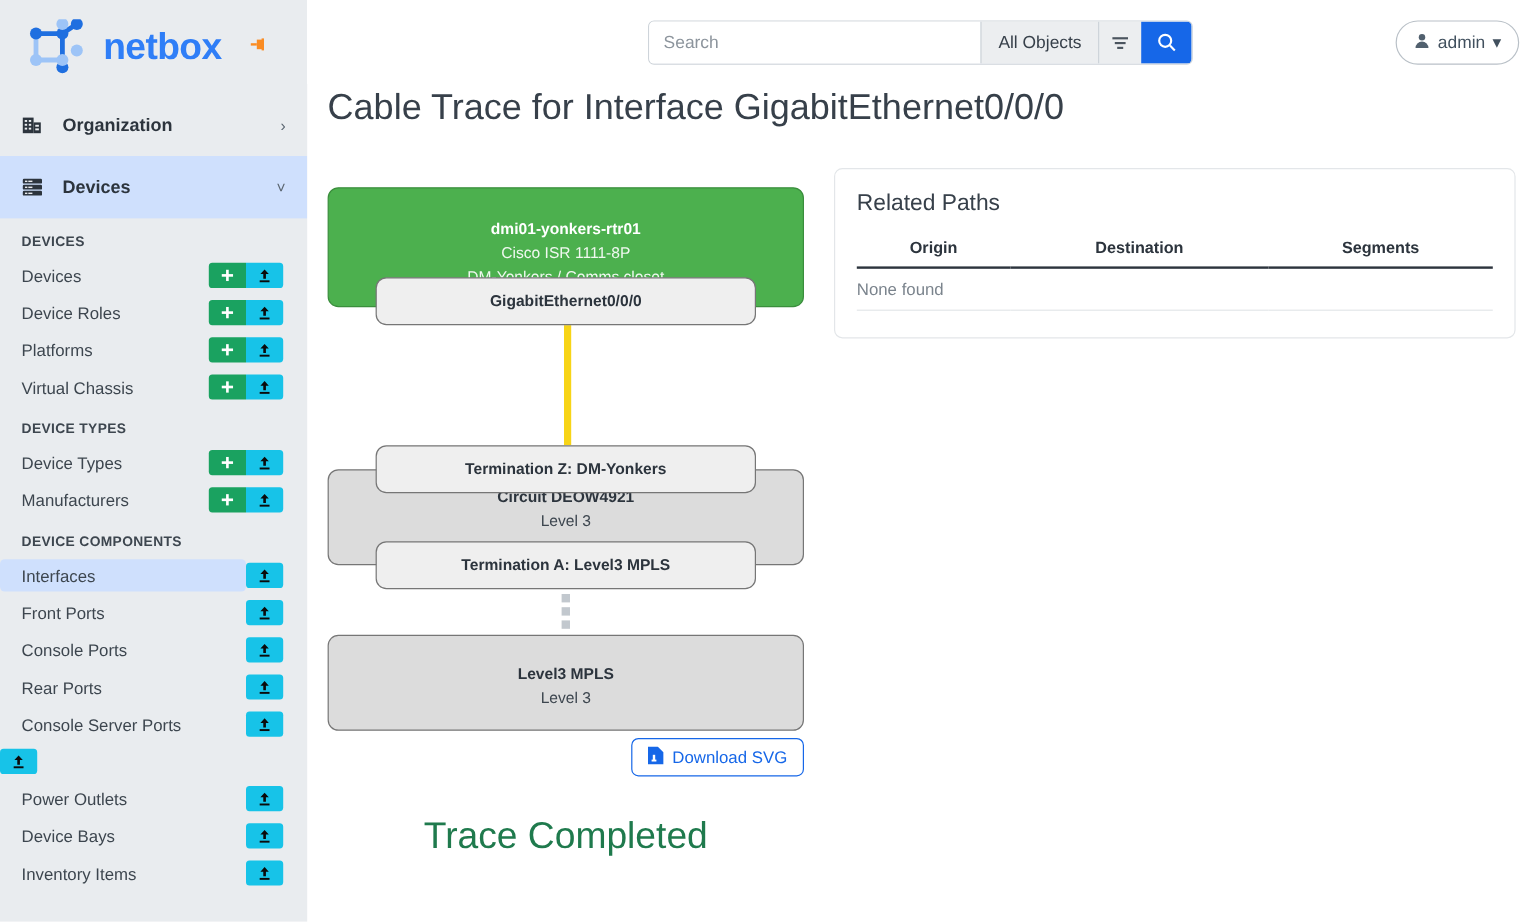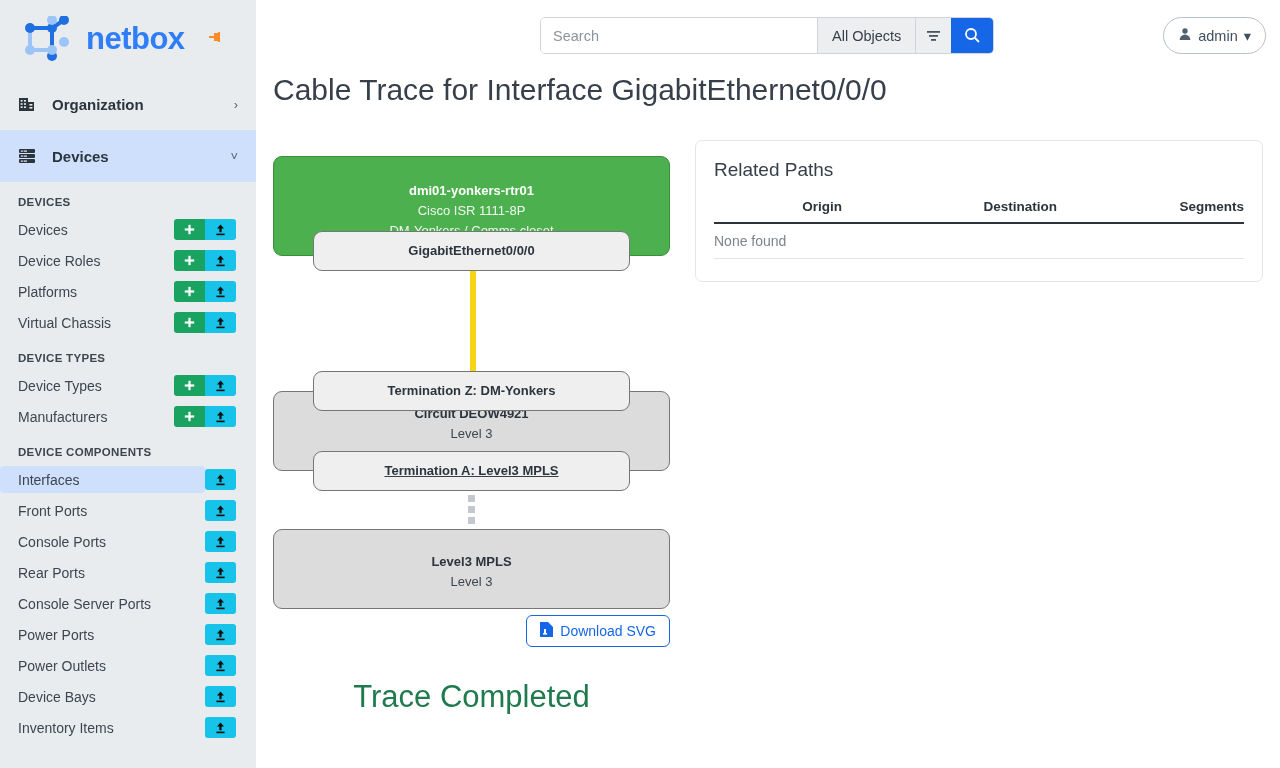--- a/index.html
+++ b/index.html
@@ -207,21 +207,21 @@
     position: absolute; left: 439px; top: 70px;
     width: 568px;
     background: #ffffff;
     border: 1px solid #e3e6e9;
     border-radius: 7px;
     padding: 18px 18px 22px 18px;
   }
   .card-title { font-size: 19px; color: #37404a; margin-bottom: 18px; }
   table.rp { width: 100%; border-collapse: collapse; }
   table.rp th {
-    text-align: right; font-size: 13.5px; font-weight: 700;
+    text-align: center; font-size: 13.5px; font-weight: 700;
     color: #2c343d; padding: 0 0 8px 0;
     border-bottom: 2px solid #2c343d;
   }
   table.rp td {
     font-size: 14px; color: #7b848d;
     padding: 9px 0 9px 0;
     border-bottom: 1px solid #e3e6e9;
   }
   .col-origin { width: 128px; }
   .col-dest { width: 215px; }
@@ -476,23 +476,20 @@
         <div class="btn-grp">
           <div class="mini-btn mini-imp solo">
             <svg width="11" height="12" viewBox="0 0 11 12">
               <path d="M5.5 0.6 L9 4.4 H6.6 V8.2 H4.4 V4.4 H2 Z" fill="#0b0b0b"></path>
               <rect x="1.4" y="9.6" width="8.2" height="1.6" fill="#0b0b0b"></rect>
             </svg>
           </div>
         </div>
       </div>
       <div class="side-item">
-        <div class="si-hit">
-          <span class="si-label">Power Ports</span>
-        </div>
         <div class="btn-grp">
           <div class="mini-btn mini-imp solo">
             <svg width="11" height="12" viewBox="0 0 11 12">
               <path d="M5.5 0.6 L9 4.4 H6.6 V8.2 H4.4 V4.4 H2 Z" fill="#0b0b0b"></path>
               <rect x="1.4" y="9.6" width="8.2" height="1.6" fill="#0b0b0b"></rect>
             </svg>
           </div>
         </div>
       </div>
       <div class="side-item">
@@ -590,21 +587,21 @@
 
     <div class="node node-term" style="position:relative; z-index:2;">
       <span class="n-title">Termination Z: DM-Yonkers</span>
     </div>
 
     <div class="node node-circuit" style="margin-top:-20px; z-index:1;">
       <div class="n-title">Circuit DEOW4921</div>
       <div class="n-sub">Level 3</div>
     </div>
 
-    <div class="node node-term" style="margin-top:-20px; position:relative; z-index:2;text-decoration:underline;">
+    <div class="node node-term" style="margin-top:-20px; position:relative; z-index:2;">
       <span class="n-title">Termination A: Level3 MPLS</span>
     </div>
 
     <div class="dots">
       <i style="top:4px"></i>
       <i style="top:15px"></i>
       <i style="top:26px"></i>
     </div>
 
     <div class="node node-provider">

